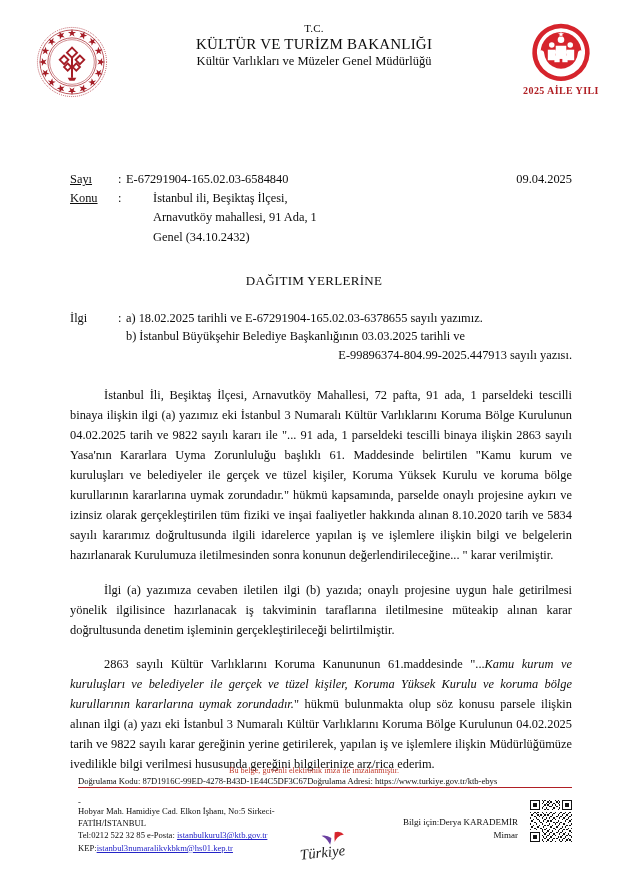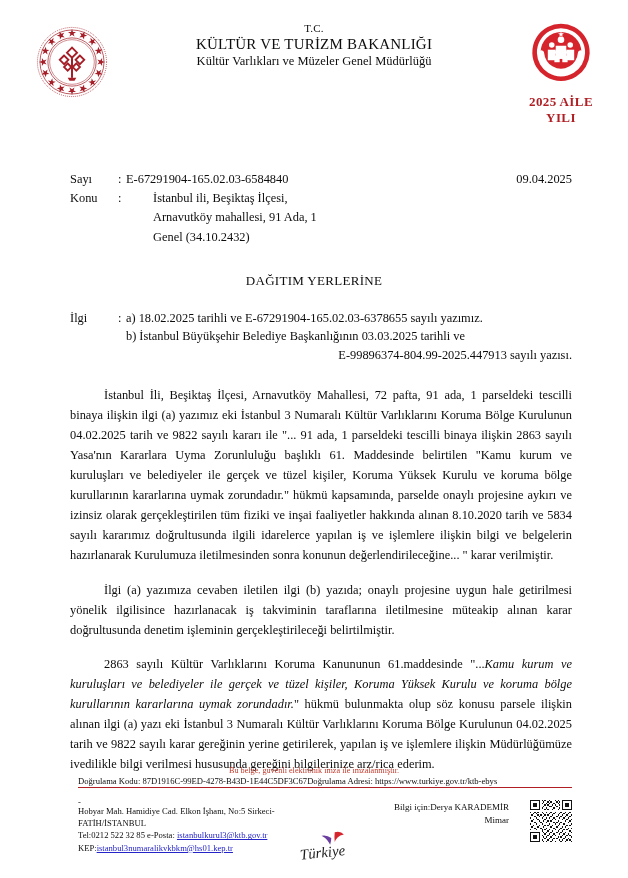--- a/index.html
+++ b/index.html
@@ -64,43 +64,44 @@
     width: 82px;
     height: 84px;
     text-align: center;
   }
   .aile-logo .mark {
     width: 66px;
     height: 62px;
     margin: 0 auto;
   }
   .aile-logo .caption {
-    font-size: 13px;
+    font-size: 10px;
     color: #b01f24;
     font-weight: bold;
     letter-spacing: 0.4px;
-    margin-top: 10px;
+    margin-top: 1px;
     font-family: "Liberation Serif", serif;
   }
 
   
   .meta {
     margin: 38px 0 0 0;
     padding: 0 56px 0 70px;
     position: relative;
     font-size: 12.4px;
     line-height: 1.55;
   }
   .meta-row {
     display: flex;
     align-items: flex-start;
   }
   .meta-label {
     width: 48px;
     flex: 0 0 48px;
+    text-decoration: underline;
   }
   .meta-colon {
     width: 8px;
     flex: 0 0 8px;
   }
   .meta-value {
     flex: 1 1 auto;
   }
   .meta-date {
     position: absolute;
@@ -200,22 +201,22 @@
     margin-top: 48px;
   }
   .footer-right {
     position: absolute;
     right: 56px;
     top: 0;
     text-align: right;
     font-size: 9px;
     line-height: 1.45;
     display: flex;
-    align-items: flex-start;
-    gap: 21px;
+    align-items: flex-end;
+    gap: 12px;
   }
   .bilgi-text { text-align: right; padding-top: 1px; }
   .qr {
     width: 42px;
     height: 42px;
     flex: 0 0 42px;
   }
   .turkiye-brand {
     position: absolute;
     left: 296px;

